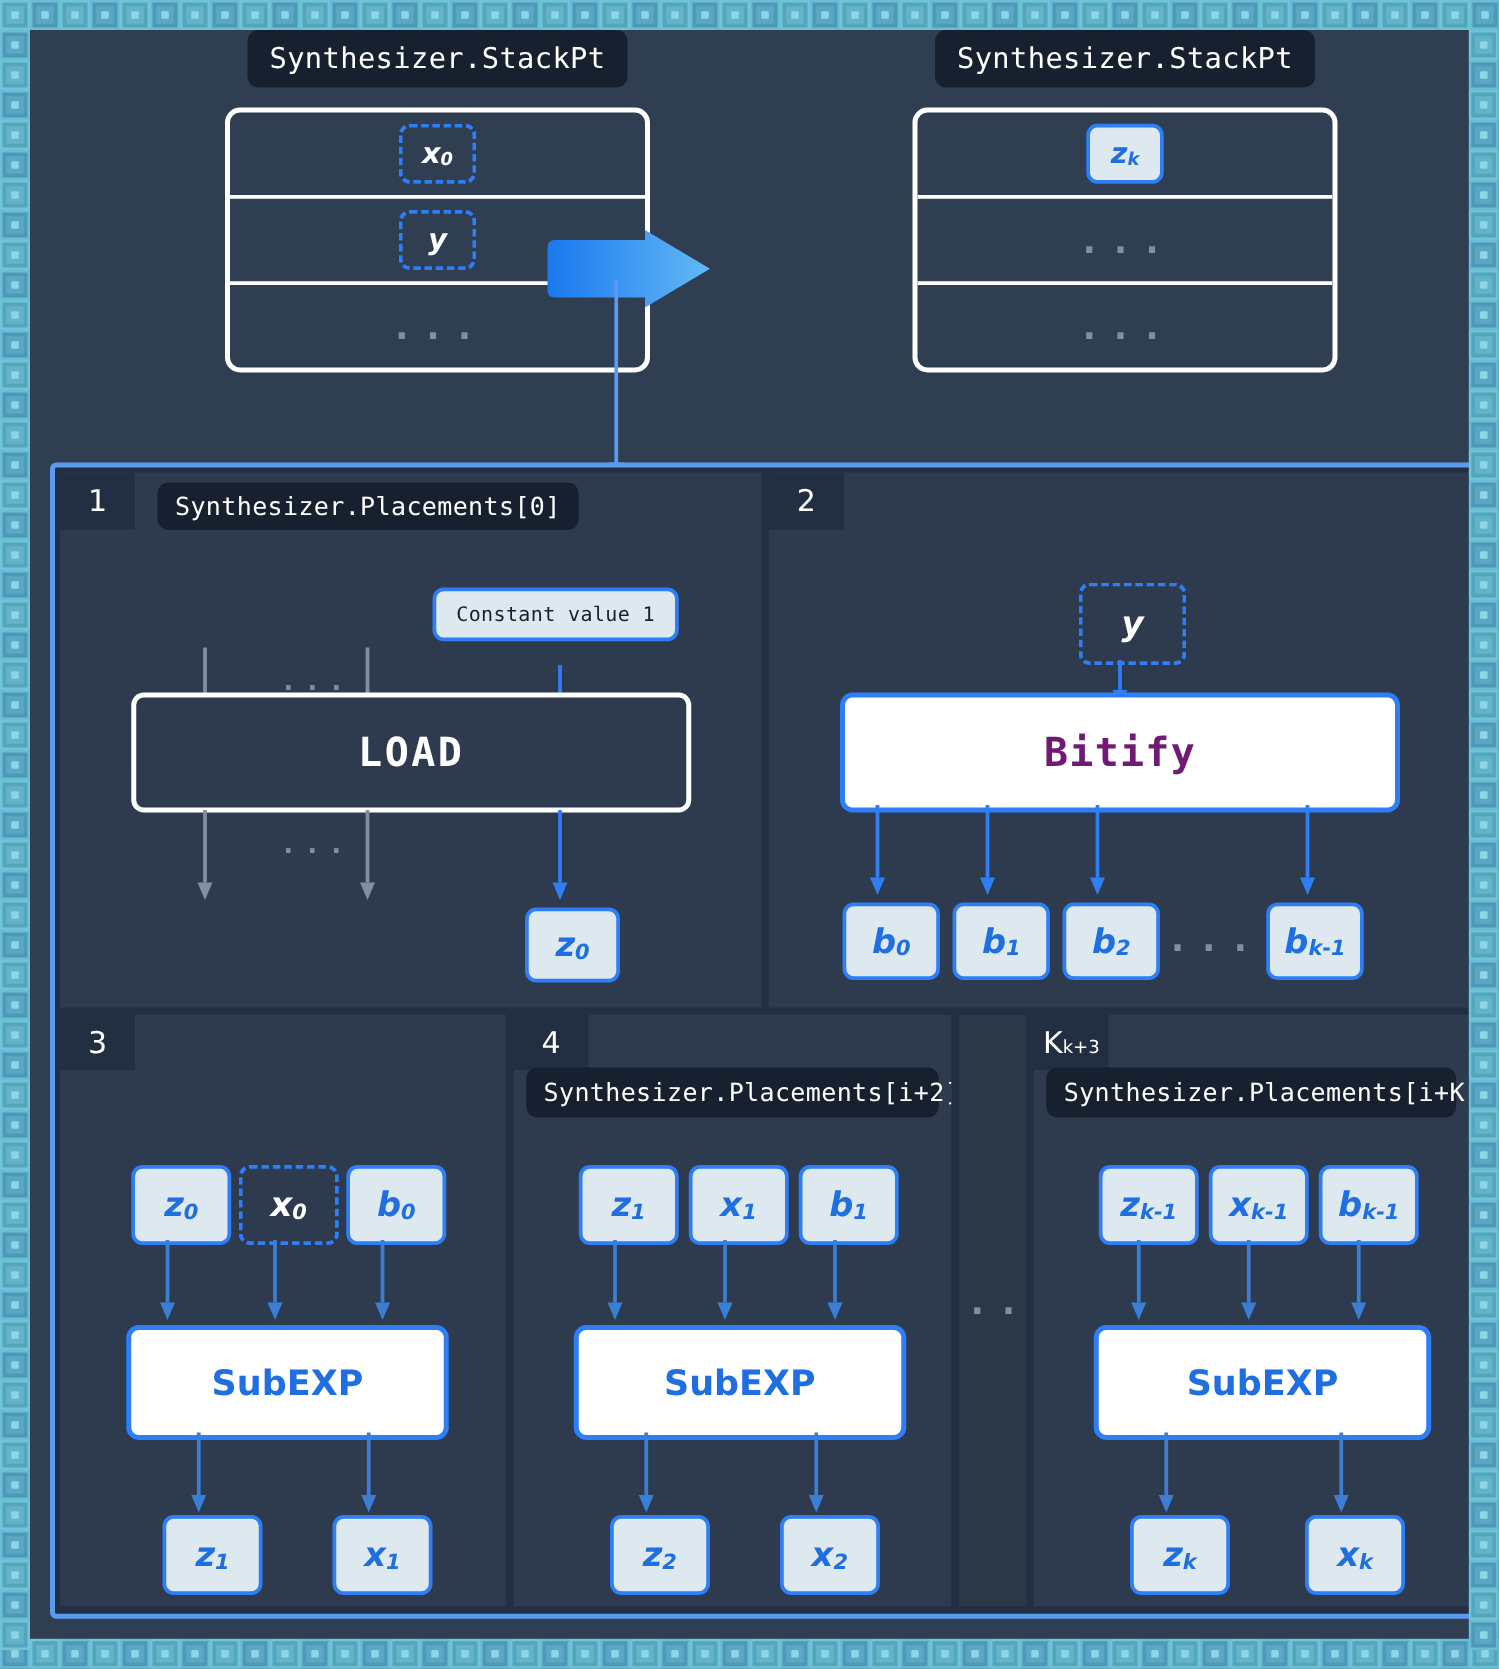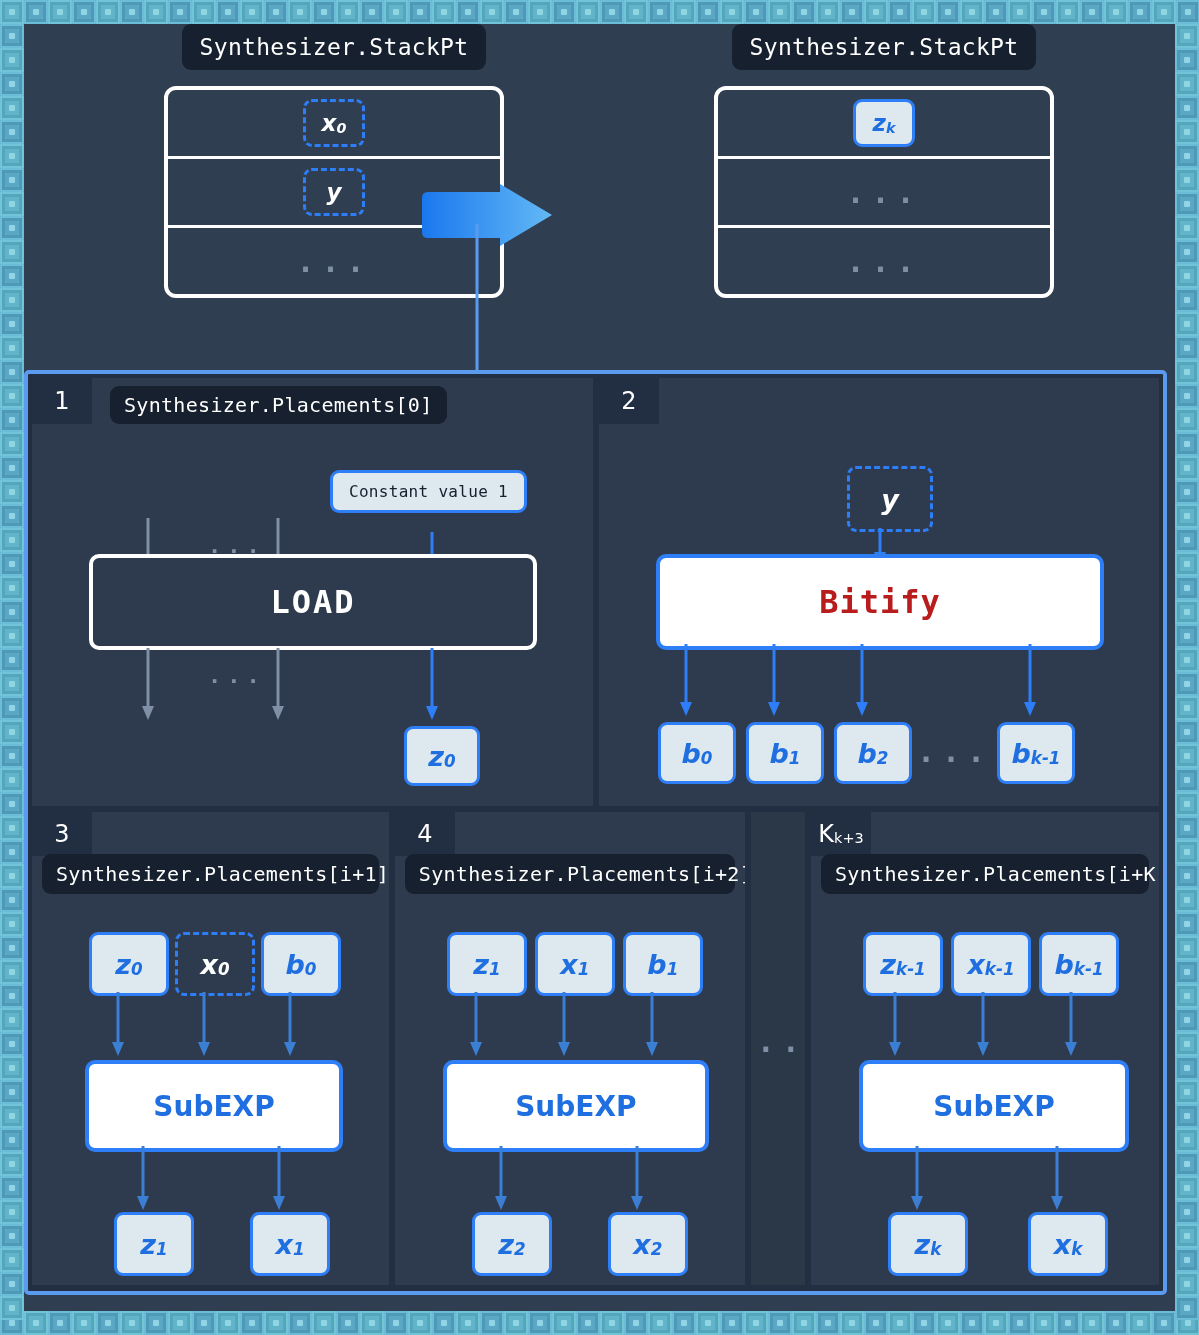--- a/index.html
+++ b/index.html
@@ -23,21 +23,21 @@
     content:"";position:absolute;left:9px;top:9px;width:6px;height:6px;
     background:#8fd5e4;border-radius:1px;
   }
   .tile.alt{background:#5aa7c6;box-shadow:inset 0 0 0 2px #6bbcd6, inset 0 0 0 5px #4e99b6;}
   #tf-top{top:0;left:0;}
   #tf-bottom{bottom:0;left:0;}
   #tf-left{top:24px;left:0;flex-direction:column;}
   #tf-right{top:24px;right:0;flex-direction:column;}
 
   
-  #page{position:absolute;left:24px;top:24px;width:1151px;height:1287px;}
+  #page{position:absolute;left:40px;top:24px;width:1151px;height:1287px;}
 
   
   .stacks{position:relative;height:330px;}
   .stack-col{position:absolute;top:0;width:340px;}
   .stack-col.left{left:140px;}
   .stack-col.right{left:690px;}
   .chip{
     display:inline-block;
     background:#17202e;color:#fff;
     font-size:23px;letter-spacing:.3px;
@@ -104,21 +104,21 @@
   .label-row{padding:0 10px;margin-top:-2px;}
   .label-row .chip{font-size:20px;padding:8px 14px;display:block;text-align:center;}
 
   
   .opbox{
     display:flex;align-items:center;justify-content:center;
     font-weight:bold;border-radius:10px;
     font-family:"DejaVu Sans Mono", monospace;
   }
   .opbox.load{background:#2e3b4e;border:4px solid #ffffff;color:#ffffff;font-size:32px;letter-spacing:2px;}
-  .opbox.blue{background:#ffffff;border:4px solid #2d7ef7;color:#b91c1c;font-size:32px;letter-spacing:1px;text-align:right;}
+  .opbox.blue{background:#ffffff;border:4px solid #2d7ef7;color:#701a75;font-size:32px;letter-spacing:1px;text-align:right;}
   .opbox.subexp{background:#ffffff;border:4px solid #2d7ef7;color:#1f6fe0;font-size:28px;font-family:"DejaVu Sans", sans-serif;}
 
   .abs{position:absolute;}
   svg{display:block;overflow:visible;}
 </style>
 </head>
 <body>
 
 <div id="tile-frame">
   <div class="tile-row" id="tf-top">
@@ -519,23 +519,20 @@
           </span>
         </div>
       </div>
     </div>
 
     <div class="grid-row r2">
 
       <div class="panel" style="width:362px">
         <div class="panel-head stacked">
           <div class="badge">3</div>
-          <div class="label-row">
-            <span class="chip">Synthesizer.Placements[i+1]</span>
-          </div>
         </div>
 
         <div class="abs" style="left:57px;top:120px;">
           <span class="tok solid md" style="width:58px;height:58px;">
             <span>z</span>
               <sub>0</sub>
           </span>
         </div>
         <div class="abs" style="left:143px;top:120px;">
           <span class="tok dashed md" style="width:58px;height:58px;">

